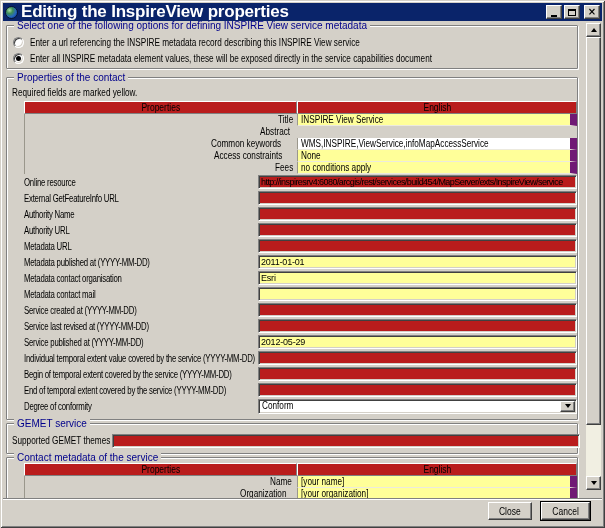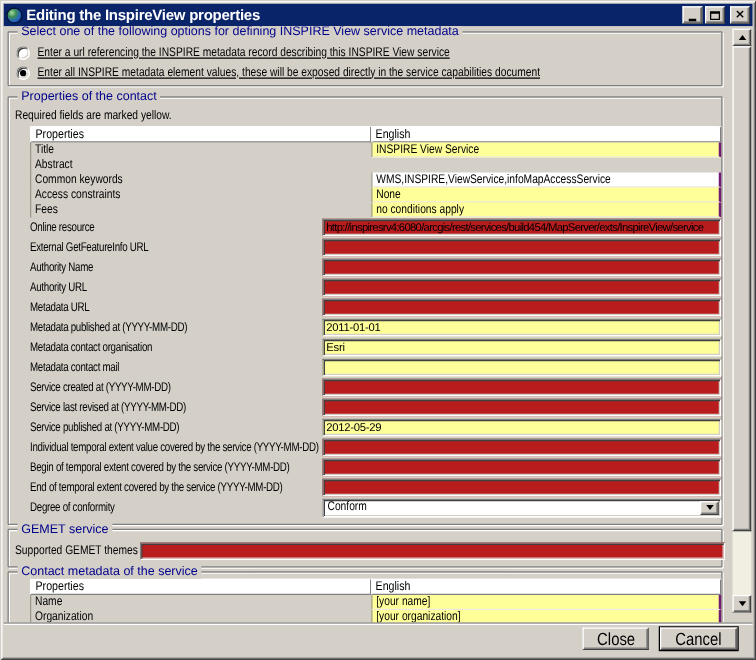--- a/index.html
+++ b/index.html
@@ -14,21 +14,21 @@
   }
   .titlebar {
     height:18px; background:#0a246a; display:flex; align-items:center;
     padding:0 2px; gap:3px;
   }
   .app-icon {
     width:13px; height:13px; border-radius:50%;
     background: radial-gradient(circle at 32% 30%, #a8dca8 0%, #3f8f55 30%, #2566c0 62%, #0a246a 100%);
     border:1px solid #061533; flex:0 0 auto;
   }
-  .title { color:#fff; font-weight:bold; font-size:12px; flex:1; white-space:nowrap; overflow:hidden; letter-spacing:-0.2px; }
+  .title { color:#fff; font-weight:bold; font-size:17px; flex:1; white-space:nowrap; overflow:hidden; letter-spacing:-0.2px; }
   .winbtns { display:flex; gap:2px; align-items:center; }
   .wbtn {
     width:16px; height:14px; background:#d4d0c8;
     border:1px solid; border-color:#fff #404040 #404040 #fff;
     box-shadow: inset -1px -1px 0 #808080;
     display:flex; align-items:center; justify-content:center; cursor:default;
   }
   .wbtn.close-b { margin-left:2px; }
   .g-min { width:6px; height:2px; background:#000; margin-top:7px; }
   .g-max { width:8px; height:7px; border:1px solid #000; border-top-width:2px; }
@@ -63,28 +63,28 @@
   .radio.sel::after {
     content:""; position:absolute; left:2px; top:2px; width:5px; height:5px;
     border-radius:50%; background:#000;
   }
 
   
   .note { margin:0 0 2px 2px; height:13px; line-height:13px; }
   .ptable { margin-left:14px; width:553px; }
   .thead { display:flex; height:13px; }
   .th {
-    background:#ffffff; border:1px solid; border-color:#fff #808080 #808080 #fff;
-    text-align:left; line-height:11px; overflow:hidden;
+    background:#b91c1c; border:1px solid; border-color:#fff #808080 #808080 #fff;
+    text-align:center; line-height:11px; overflow:hidden;
   }
   .th1 { flex:0 0 273px; }
   .th2 { flex:1; }
   .trow { display:flex; height:12px; }
-  .tlabel { flex:0 0 273px; border-left:1px solid #9a978c; padding-left:3px; line-height:12px; overflow:hidden; }
-  .tval  { flex:1; border-left:1px solid #9a978c; border-right:2px solid #701a75; border-bottom:1px solid #eceade; padding-left:3px; line-height:11px; background:#fff; overflow:hidden; }
+  .tlabel { flex:0 0 273px; border-left:1px solid #9a978c; padding-left:3px; line-height:12px; overflow:hidden;text-align:right; }
+  .tval  { flex:1; border-left:1px solid #9a978c; border-right:7px solid #701a75; border-bottom:1px solid #eceade; padding-left:3px; line-height:11px; background:#fff; overflow:hidden; }
   .tval.req { background:#ffff99; }
 
   .irow { display:flex; align-items:center; height:16px; margin-left:14px; width:553px; }
   .ilabel { flex:0 0 234px; overflow:hidden; white-space:nowrap; }
   .ilabel .sc { letter-spacing:-0.3px; transform:scaleX(.78); }
   .tin {
     flex:1; height:14px; background:#b91c1c; font-family:"Liberation Sans", sans-serif;
     font-size:9px; letter-spacing:-0.2px; padding:0 2px; color:#000;
     border:1px solid; border-color:#808080 #fff #fff #808080;
     box-shadow: inset 1px 1px 0 #404040, inset -1px -1px 0 #d4d0c8;
@@ -129,21 +129,21 @@
     border:1px solid; border-color:#fff #404040 #404040 #fff;
     box-shadow: inset -1px -1px 0 #808080;
   }
   .strack { flex:1; }
 
   .hsep { position:absolute; top:477px; left:0; right:0; height:2px; border-top:1px solid #808080; border-bottom:1px solid #fff; }
 
   .btnrow { position:absolute; top:481px; right:12px; display:flex; gap:9px; }
   .btn {
     min-width:38px; height:18px; background:#d4d0c8; font-family:"Liberation Sans", sans-serif;
-    font-size:14px; color:#000; padding:0 8px;
+    font-size:10px; color:#000; padding:0 8px;
     border:1px solid; border-color:#fff #404040 #404040 #fff;
     box-shadow: inset -1px -1px 0 #808080; border-radius:0;
   }
   .btn.default { box-shadow: inset -1px -1px 0 #808080, 0 0 0 1px #000; }
 </style>
 </head>
 <body>
 
 <div class="window">
 
@@ -160,21 +160,21 @@
       <div class="wbtn close-b">
           <span class="g-x">×</span>
         </div>
     </div>
   </div>
 
   <div class="client">
     <div class="scrollarea">
       <div class="content">
 
-        <div class="groupbox" style="height:44px;text-decoration:underline;">
+        <div class="groupbox" style="height:44px;">
           <span class="legend">Select one of the following options for defining INSPIRE View service metadata</span>
           <div class="radio-row">
             <span class="radio"></span>
             <span class="sc">Enter a url referencing the INSPIRE metadata record describing this INSPIRE View service</span>
           </div>
           <div class="radio-row">
             <span class="radio sel"></span>
             <span class="sc">Enter all INSPIRE metadata element values, these will be exposed directly in the service capabilities document</span>
           </div>
         </div>

